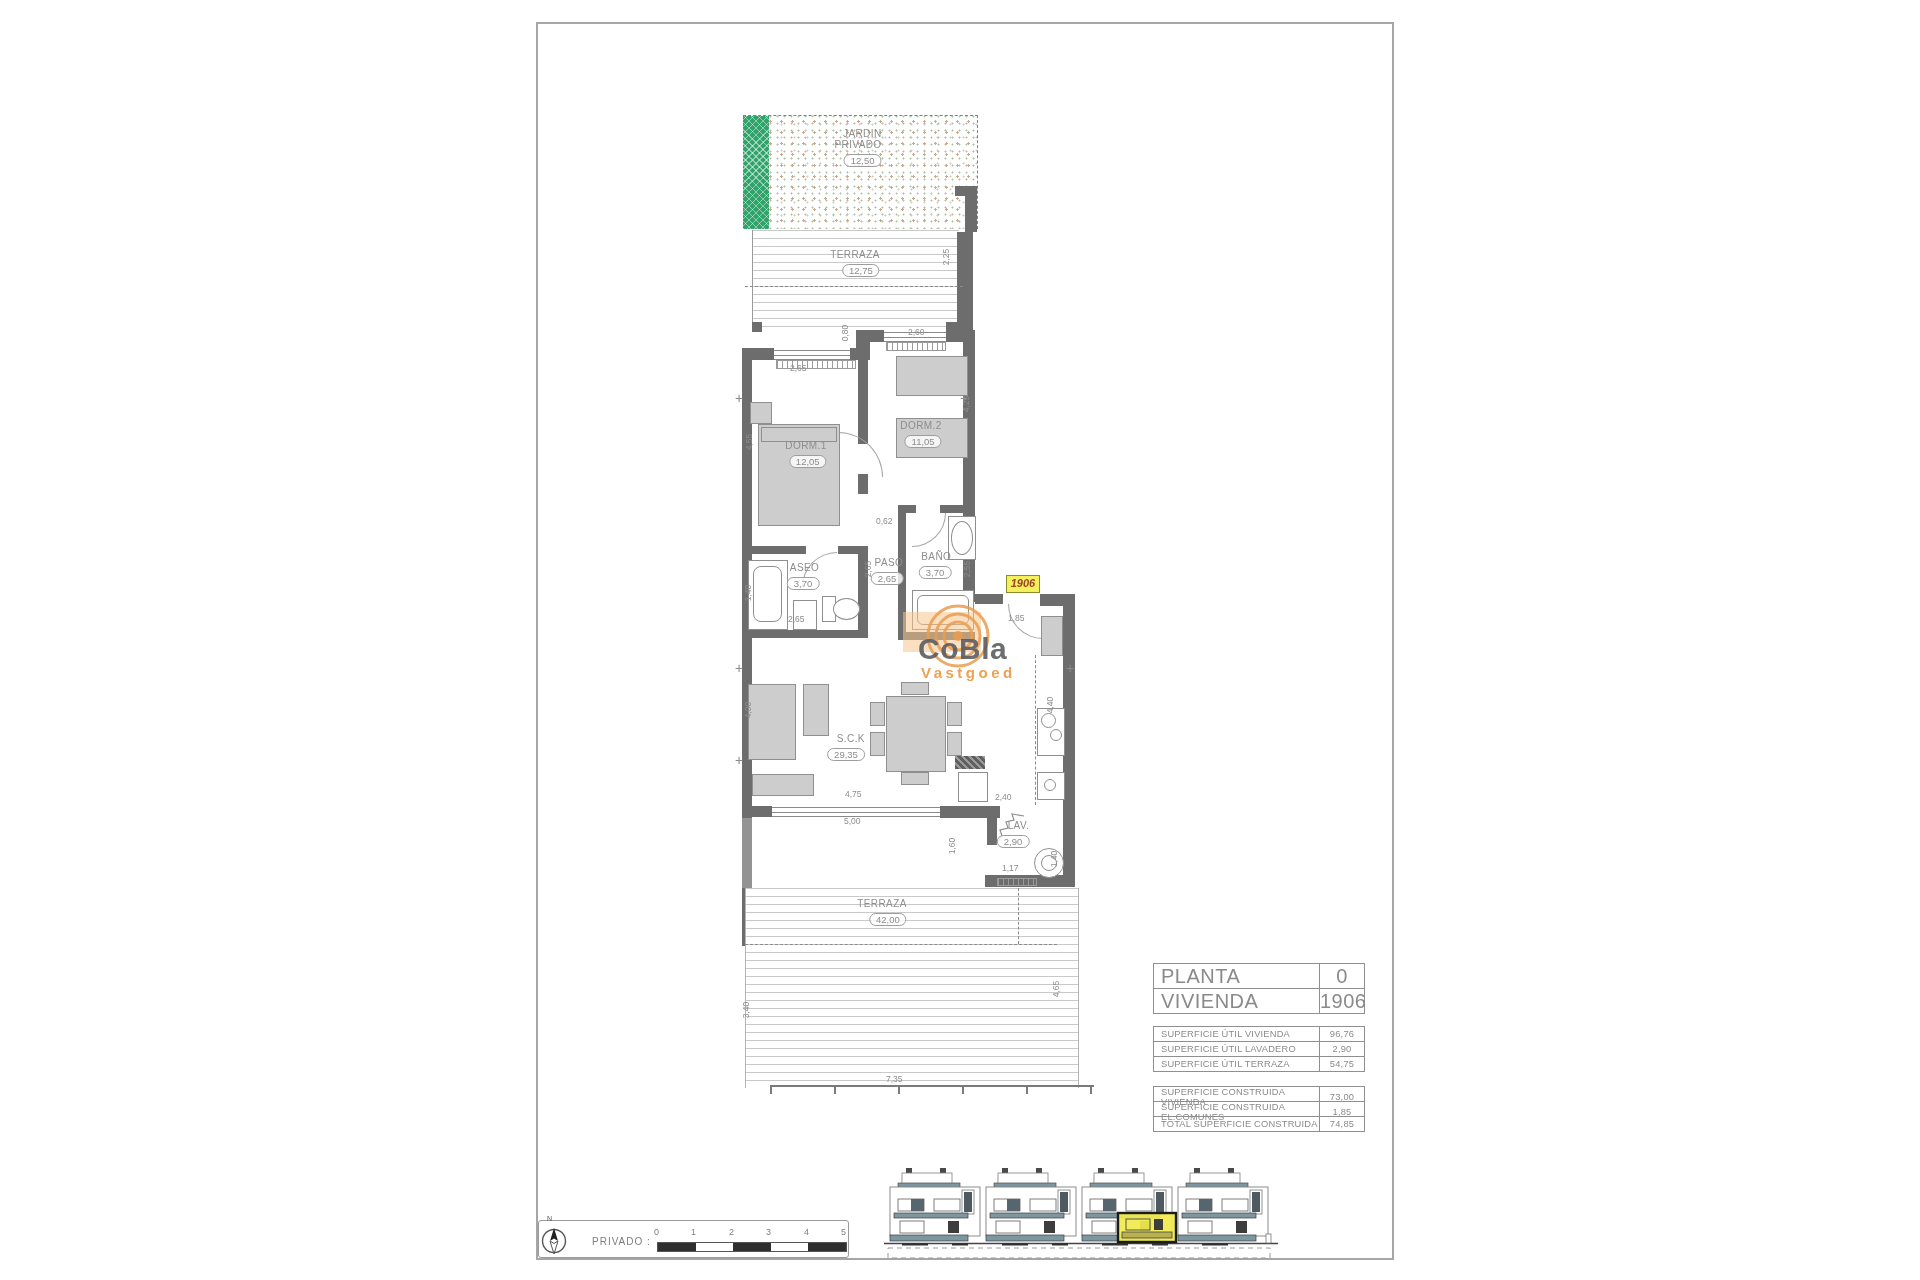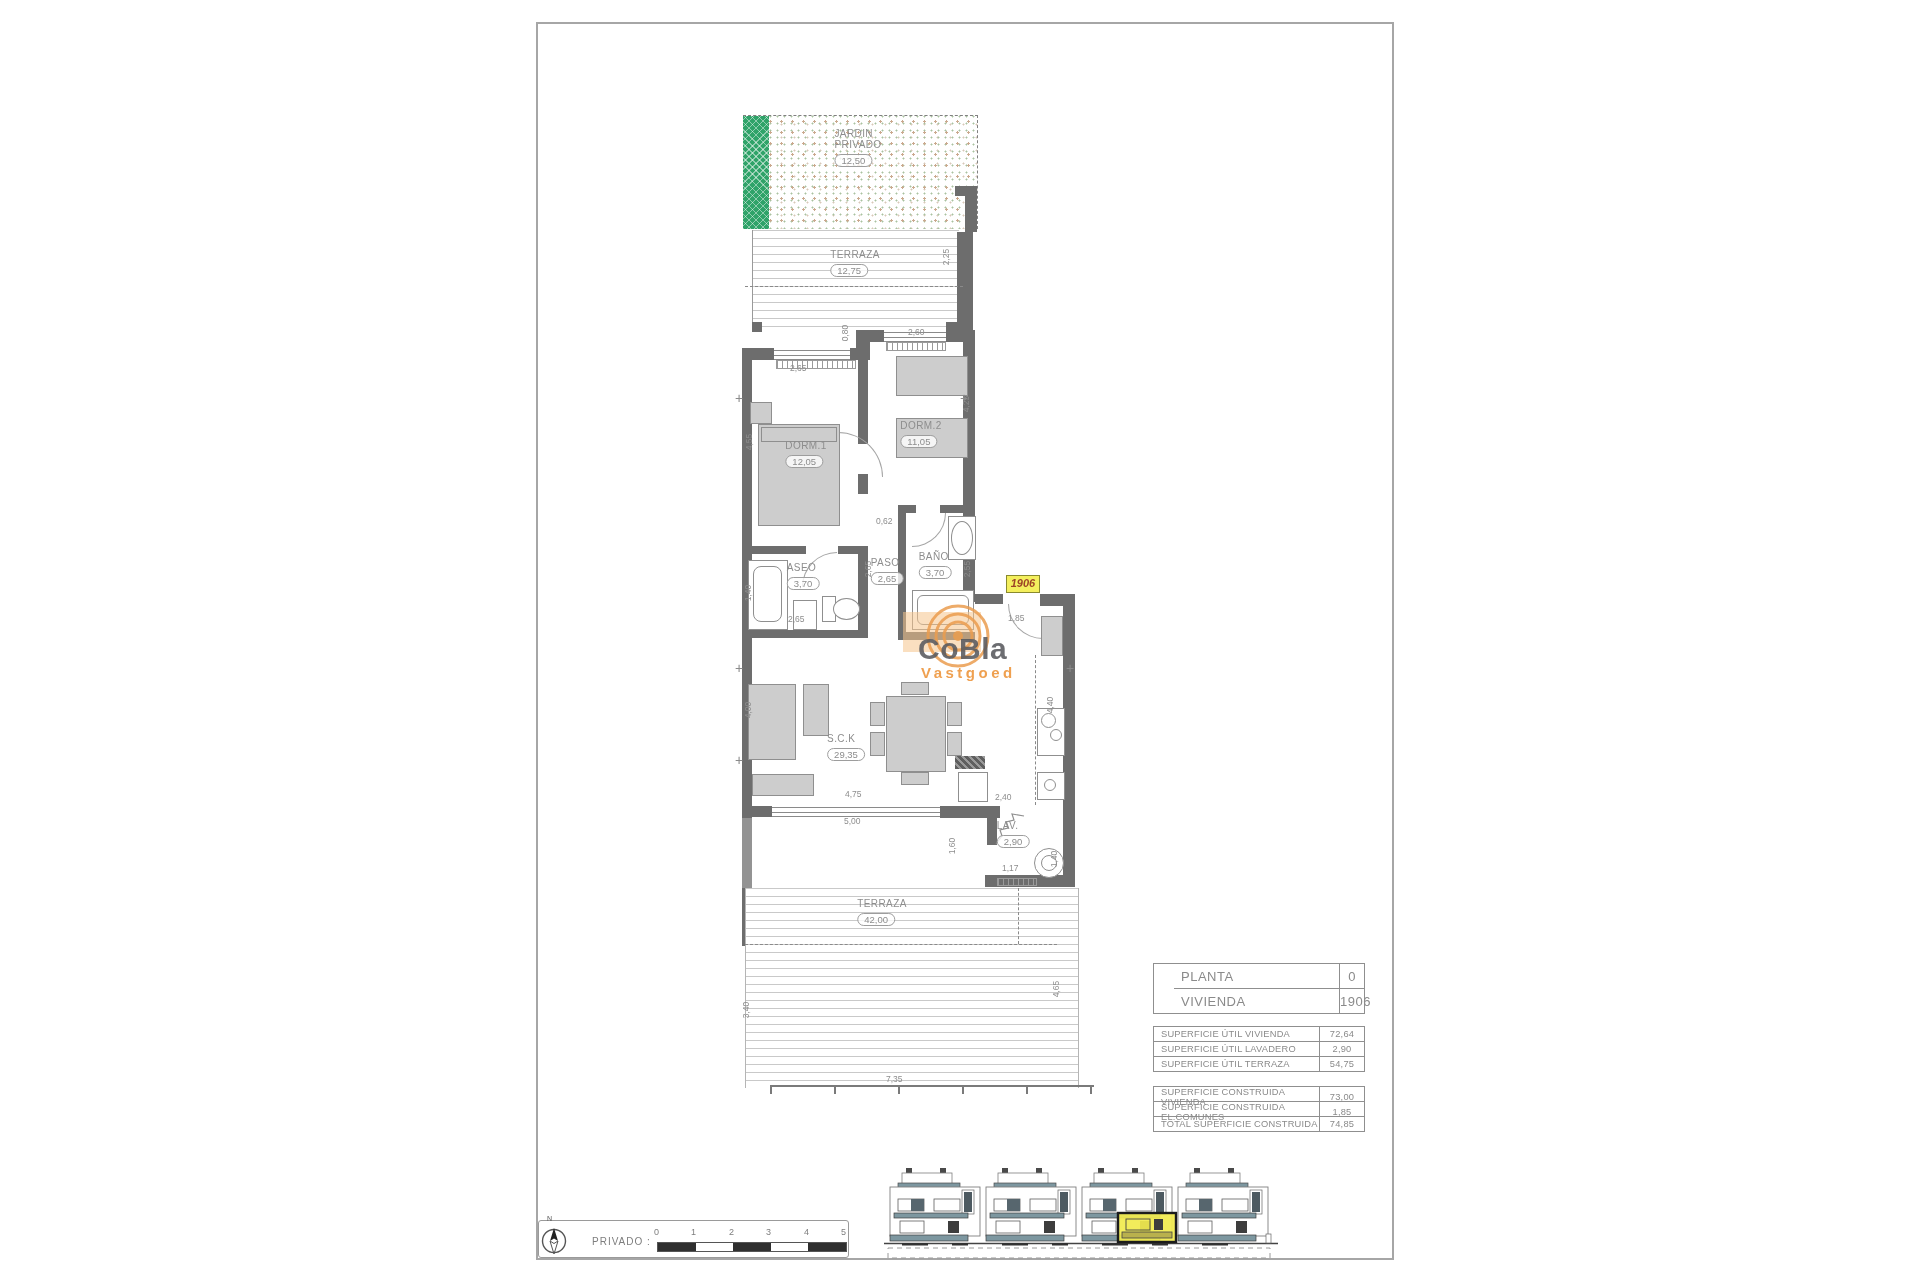--- a/index.html
+++ b/index.html
@@ -32,21 +32,21 @@
   .garden{position:absolute;left:743px;top:115px;width:234px;height:113px;
      border-top:1.5px dashed #808080;border-right:1.5px dashed #808080;background:#fff;
      background-image:radial-gradient(#caa98e 1px,transparent 1.3px),
        radial-gradient(#a9c2a0 .9px,transparent 1.1px),
        radial-gradient(#d8c8b8 .9px,transparent 1.1px);
      background-size:11px 11px,7px 7px,13px 13px;background-position:0 0,3px 4px,6px 2px;}
   .greenstrip{position:absolute;left:0;top:0;width:26px;height:113px;background:#2fa369;
      background-image:repeating-linear-gradient(45deg,rgba(255,255,255,.45) 0 1px,transparent 1px 5px),
        repeating-linear-gradient(-45deg,rgba(255,255,255,.45) 0 1px,transparent 1px 5px);}
   
-  .room{position:absolute;transform:translateX(-50%);text-align:left;z-index:6;}
+  .room{position:absolute;transform:translateX(-50%);text-align:right;z-index:6;}
   .rname{font-size:10px;color:#8d8d8d;letter-spacing:.4px;white-space:pre-line;}
   .rarea{display:inline-block;font-size:9.5px;color:#8d8d8d;border:1px solid #9d9d9d;
          border-radius:8px;padding:0 6px;margin-top:2px;background:rgba(255,255,255,.8);}
   .dim{position:absolute;font-size:8.5px;color:#8d8d8d;white-space:nowrap;z-index:5;text-align:center;}
   .dim.v{transform:rotate(-90deg);transform-origin:center;width:24px;text-align:center;}
   .tick{position:absolute;color:#8a8a8a;font-size:14px;font-weight:100;z-index:4;}
   
   .unittag{position:absolute;left:1006px;top:575px;width:32px;height:16px;background:#f4ef5d;
      border:1.2px solid #8a8a2e;color:#9c4326;font-size:11px;font-weight:bold;text-align:center;
      line-height:15px;z-index:8;font-style:italic;}
@@ -56,21 +56,21 @@
   .logo-cobla{position:absolute;left:918px;top:632px;font-size:30px;font-weight:600;
      color:rgba(88,89,93,.88);letter-spacing:.5px;z-index:8;}
   .logo-vastgoed{position:absolute;left:921px;top:664px;font-size:15px;font-weight:600;
      color:#efa050;letter-spacing:3.5px;z-index:8;}
   
   .tbl{position:absolute;left:1153px;width:210px;border:1.3px solid #8f8f8f;background:#fff;}
   .trow{display:grid;grid-template-columns:165px 1fr;border-top:1.3px solid #8f8f8f;}
   .trow:first-child{border-top:none;}
   .tlabel{padding-left:7px;color:#8a8a8a;display:flex;align-items:center;}
   .tval{border-left:1.3px solid #8f8f8f;display:flex;align-items:center;justify-content:center;color:#8a8a8a;}
-  .tbl.big .trow{height:24px;font-size:13px;letter-spacing:.5px;margin-left:20px;}
+  .tbl.big .trow{height:24px;font-size:20px;letter-spacing:.5px;}
   .tbl.small .trow{height:14px;font-size:9.3px;letter-spacing:.2px;}
   
   .scalebox{position:absolute;left:538px;top:1220px;width:309px;height:36px;
      border:1px solid #9a9a9a;border-radius:3px;background:#fff;}
   .escala{position:absolute;left:592px;top:1236px;font-size:10px;color:#7e7e7e;letter-spacing:1px;}
   .bar{position:absolute;left:657px;top:1242px;width:188px;height:8px;border:1px solid #555;display:flex;}
   .seg{flex:1;}
   .seg.d{background:#2f2f2f;} .seg.l{background:#fff;}
   .bartick{position:absolute;top:1227px;font-size:9px;color:#7e7e7e;}
   .northn{position:absolute;left:547px;top:1215px;font-size:7px;color:#555;}
@@ -267,21 +267,21 @@
   </div>
   <div class="trow">
     <div class="tlabel">VIVIENDA</div>
     <div class="tval">1906</div>
   </div>
 </div>
 
 <div class="tbl small" style="top:1026px;">
   <div class="trow">
     <div class="tlabel">SUPERFICIE ÚTIL VIVIENDA</div>
-    <div class="tval">72,64</div>
+    <div class="tval">96,76</div>
   </div>
   <div class="trow">
     <div class="tlabel">SUPERFICIE ÚTIL LAVADERO</div>
     <div class="tval">2,90</div>
   </div>
   <div class="trow">
     <div class="tlabel">SUPERFICIE ÚTIL TERRAZA</div>
     <div class="tval">54,75</div>
   </div>
 </div>

